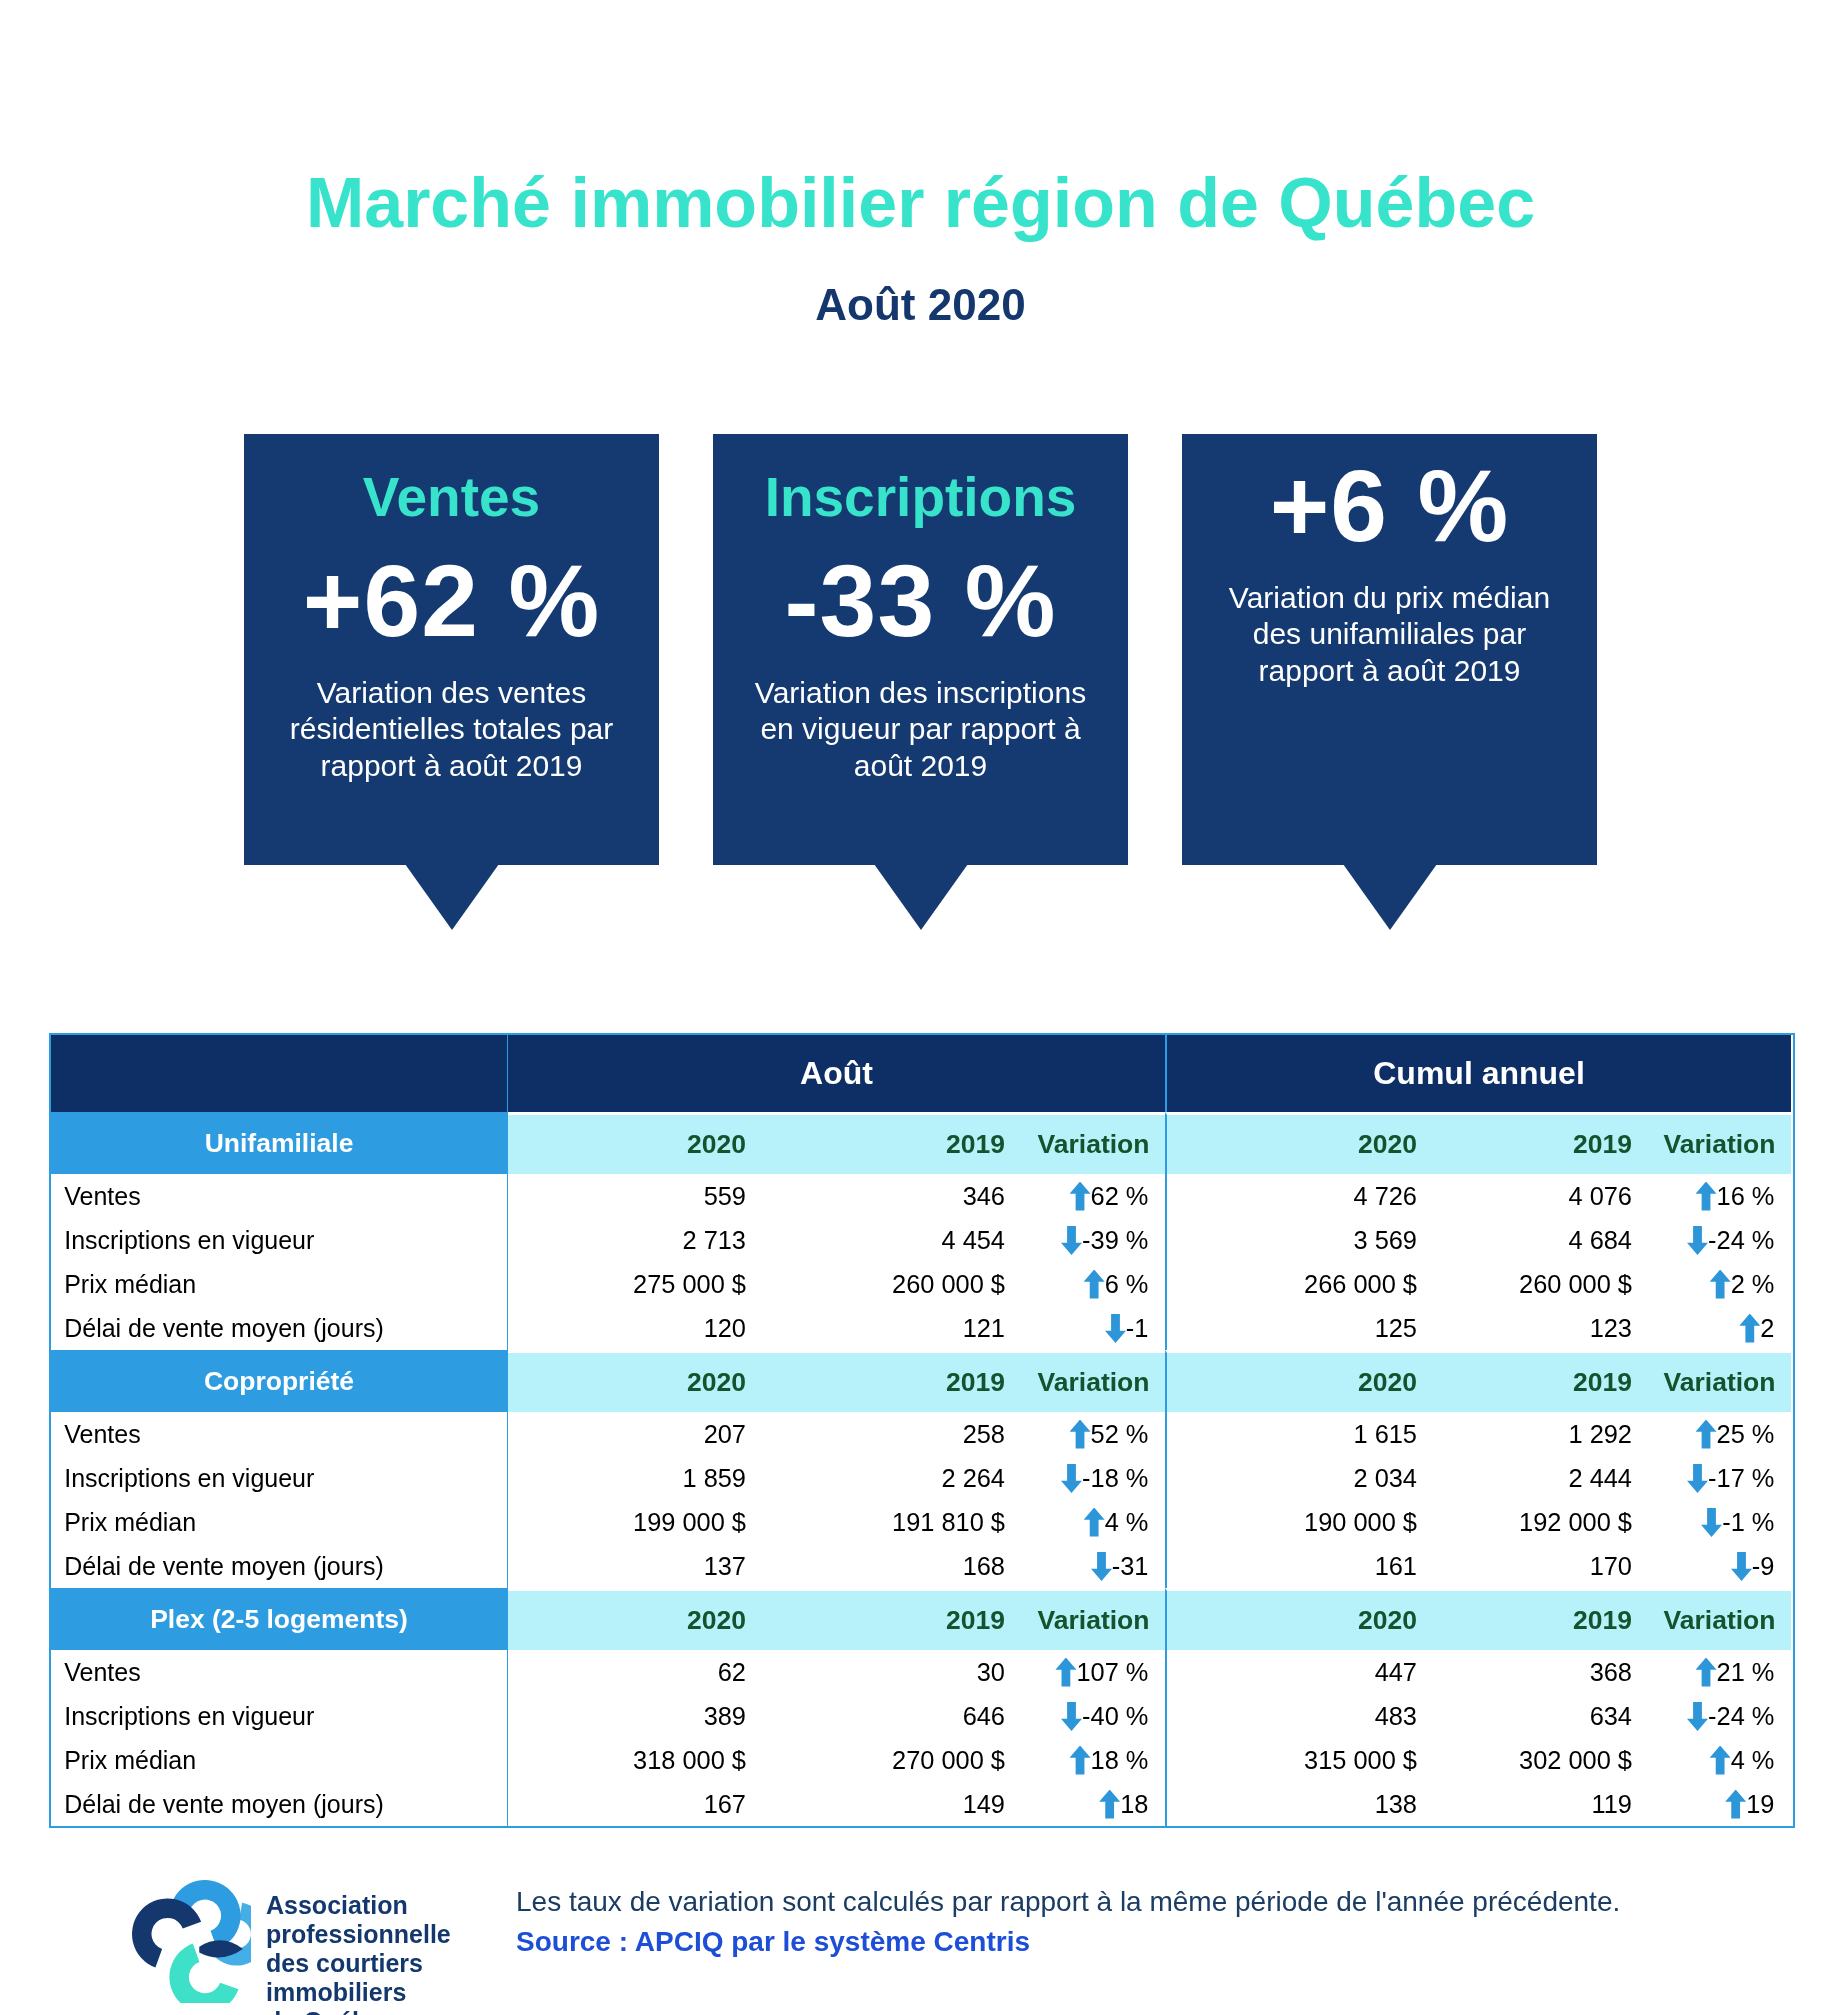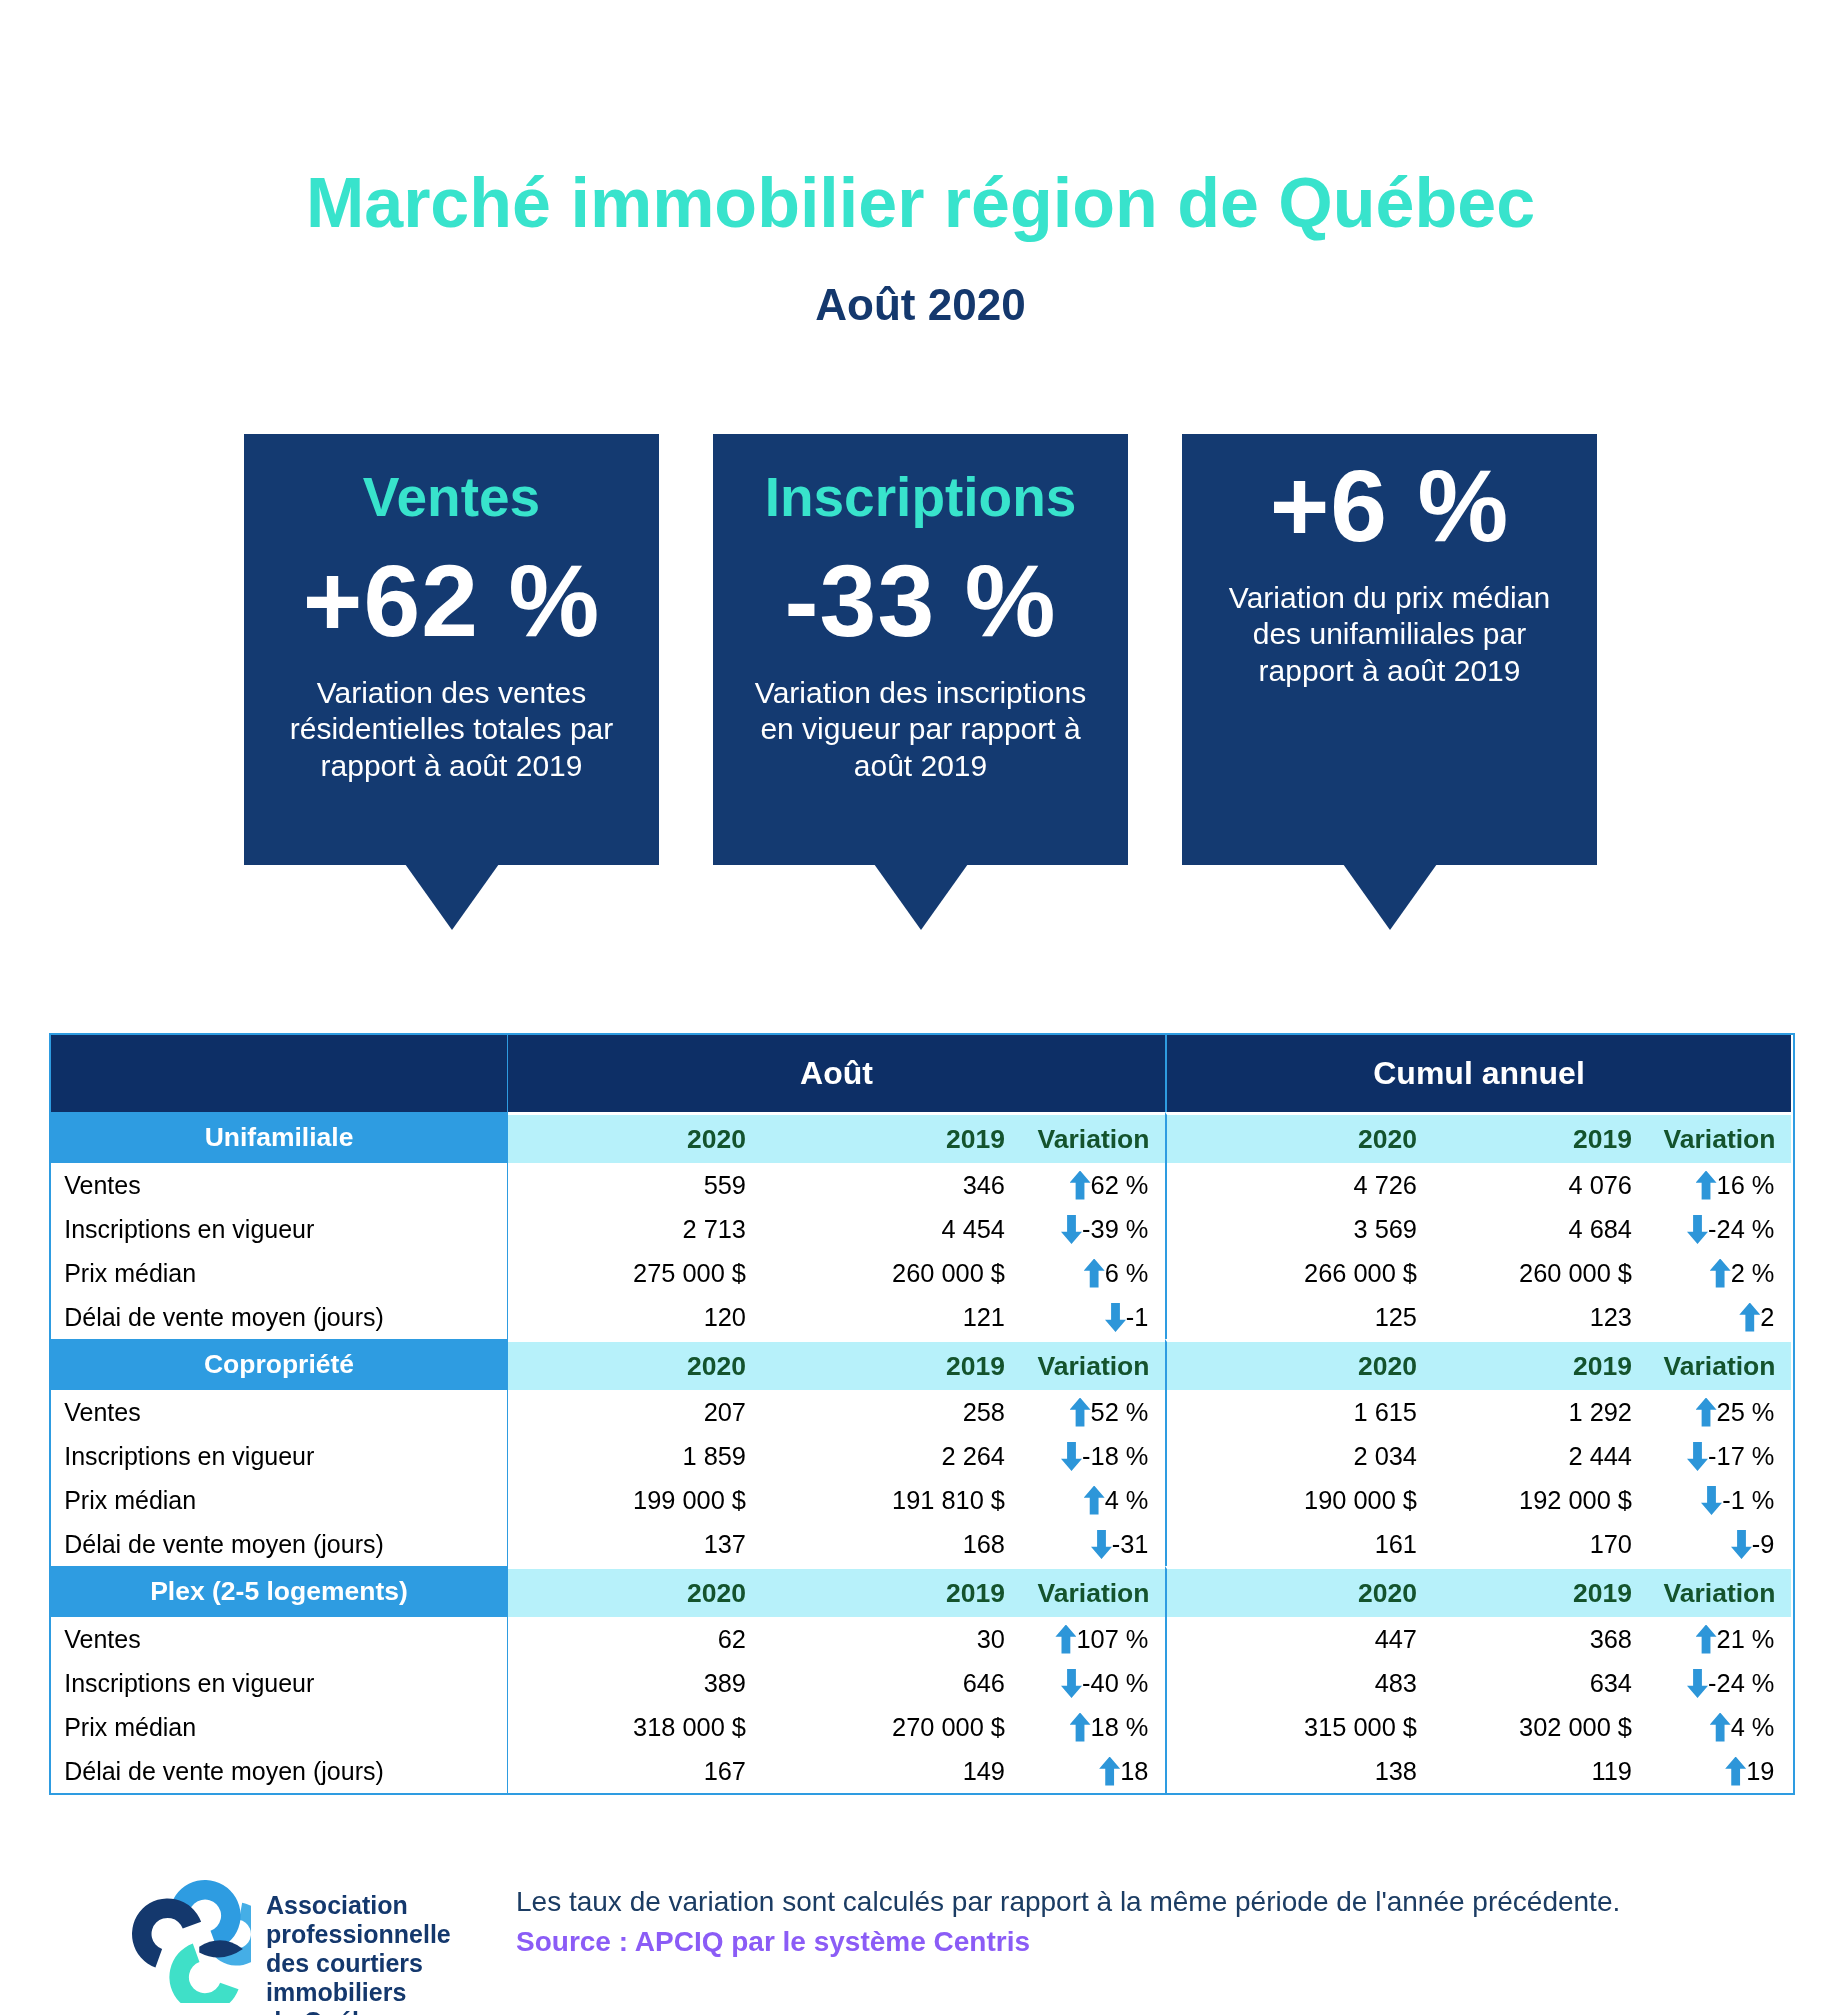--- a/index.html
+++ b/index.html
@@ -22,42 +22,42 @@
            border-top:66px solid #143A71;}
   .co-heading{margin-top:31px;font-size:55px;font-weight:bold;color:#38E3CC;}
   .co-value{margin-top:14.4px;font-size:102px;font-weight:bold;letter-spacing:1.1px;}
   .co-desc{margin-top:14.4px;font-size:30px;line-height:1.22;font-weight:400;}
 
   
   .stats-table{position:absolute;left:49px;top:985px;width:1742px;
                border:2.8px solid #2E9CE1;display:grid;
                grid-template-columns:457px 259px 259px 139px 273px 215px 138px;}
   .cell{display:flex;align-items:center;box-sizing:border-box;white-space:nowrap;background:#ffffff;}
-  .h-g{height:77px;} .h-c{height:51px;} .h-d{height:44px;}
+  .h-g{height:77px;} .h-c{height:62px;} .h-d{height:44px;}
   .span3{grid-column:span 3;}
   .navy{background:#0D2F66;color:#ffffff;font-weight:bold;font-size:32px;justify-content:center;}
   .cat-label{background:#2E9CE1;color:#ffffff;font-weight:bold;font-size:26.5px;justify-content:center;}
   .cat-col{background:#B7F1FA;color:#14532d;font-weight:bold;font-size:26.5px;
            justify-content:flex-end;padding-right:21px;border-top:3.3px solid #ffffff;}
   .cat-var{padding-right:15.5px;}
   .lbl{font-size:25px;color:#000000;padding-left:13.2px;}
   .num{font-size:25.4px;color:#000000;justify-content:flex-end;padding-right:21px;}
   .var{padding-right:16.6px;gap:0;}
   .sep{border-right:1.7px solid #2E9CE1;}
   .div{border-left:2.2px solid #2E9CE1;}
   .arrow{display:inline-block;width:21px;height:29px;background:#2D96D9;flex:0 0 auto;
          clip-path:polygon(50% 0%,100% 42%,71% 42%,71% 100%,29% 100%,29% 42%,0% 42%);}
   .arrow[data-dir="down"]{transform:rotate(180deg);}
 
   
   .logo{position:absolute;left:113px;top:1817px;}
   .logo-text{position:absolute;left:266px;top:1843px;font-size:25px;font-weight:bold;
              color:#14386D;line-height:29px;white-space:pre-line;}
   .note{position:absolute;left:516px;top:1838px;font-size:28px;color:#1B3C63;}
-  .source{position:absolute;left:516px;top:1878px;font-size:28px;font-weight:bold;color:#8b5cf6;}
+  .source{position:absolute;left:516px;top:1878px;font-size:28px;font-weight:bold;color:#1d4ed8;}
 </style>
 </head>
 <body>
 
 <div class="page">
 
   <div class="title">Marché immobilier région de Québec</div>
   <div class="subtitle">Août 2020</div>
 
   <div class="callouts">

